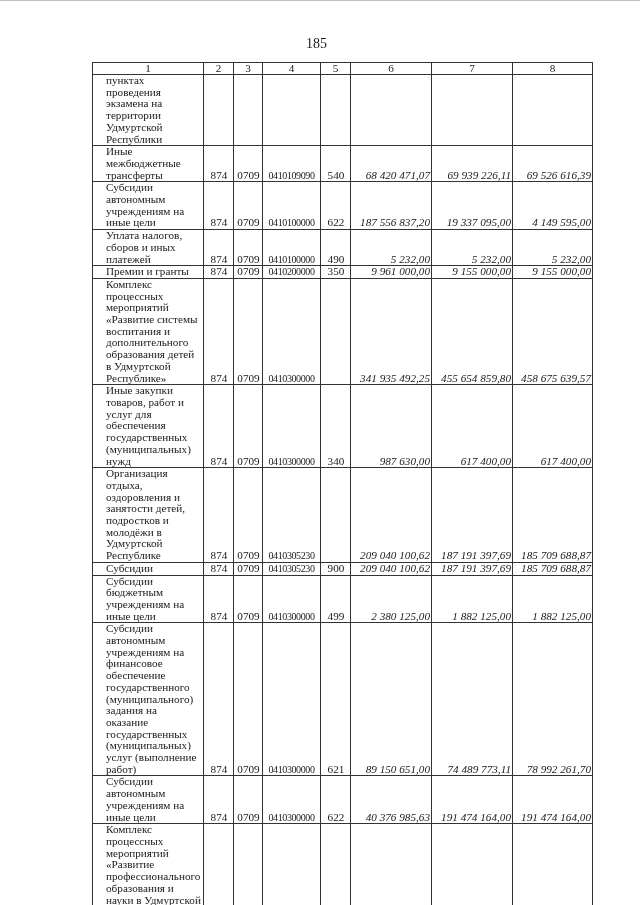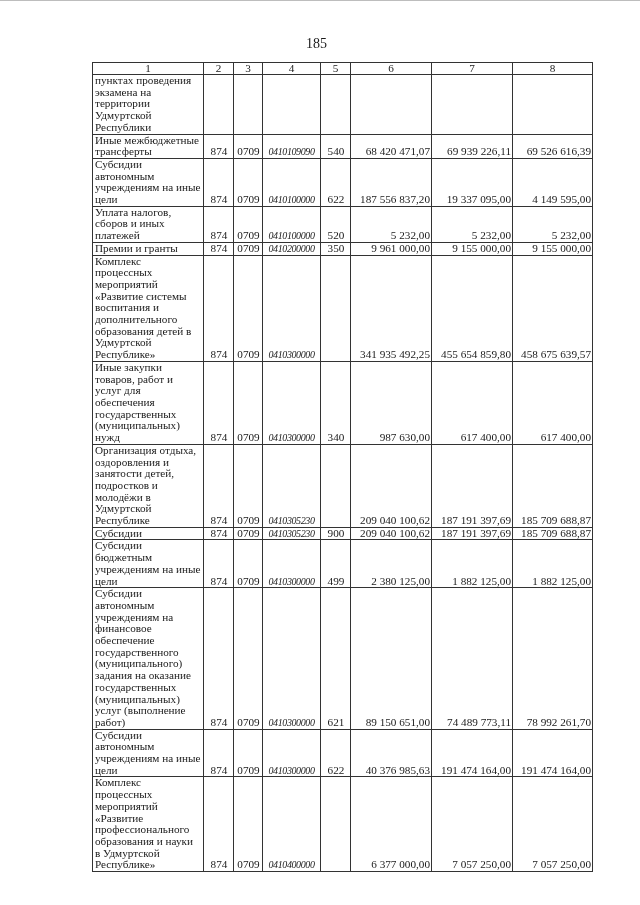--- a/index.html
+++ b/index.html
@@ -5,24 +5,24 @@
   html, body { margin: 0; padding: 0; background: #ffffff; }
   body { width: 640px; height: 905px; position: relative; overflow: hidden;
          font-family: "Liberation Serif", "DejaVu Serif", serif; color: #1a1a1a; }
   .topline { position: absolute; left: 0; top: 0; width: 640px; height: 1px; background: #bdbdbd; }
   .page-num { position: absolute; top: 36px; left: 0; width: 633px; text-align: center;
               font-size: 14px; }
   table { position: absolute; left: 92px; top: 62px; border-collapse: collapse;
           font-size: 11.2px; line-height: 11.7px; table-layout: fixed; }
   td, th { border: 1px solid #333; padding: 0 2px; vertical-align: bottom; }
   th { font-weight: normal; text-align: center; height: 11px; line-height: 11px; padding: 0; }
-  td.name { text-align: left; padding-left: 2px; }
+  td.name { text-align: left; padding-left: 13px; }
   td.c { text-align: center; padding-left: 3px; }
-  td.code { font-size: 10px; letter-spacing: -0.4px; padding-left: 2px; font-style: italic; }
-  td.num { text-align: right; padding-right: 1px; }
+  td.code { font-size: 10px; letter-spacing: -0.4px; padding-left: 2px; }
+  td.num { text-align: right; padding-right: 1px; font-style: italic; }
   col.c1 { width: 111px; } col.c2 { width: 30px; } col.c3 { width: 29px; }
   col.c4 { width: 58px; } col.c5 { width: 30px; } col.c6 { width: 81px; }
   col.c7 { width: 81px; } col.c8 { width: 80px; }
 </style>
 </head>
 <body>
 
 <div class="topline"></div>
 <div class="page-num">185</div>
 
@@ -78,21 +78,21 @@
         <td class="c">622</td>
         <td class="num">187 556 837,20</td>
         <td class="num">19 337 095,00</td>
         <td class="num">4 149 595,00</td>
       </tr>
       <tr>
         <td class="name">Уплата налогов, сборов и иных платежей</td>
         <td class="c">874</td>
         <td class="c">0709</td>
         <td class="c code">0410100000</td>
-        <td class="c">520</td>
+        <td class="c">490</td>
         <td class="num">5 232,00</td>
         <td class="num">5 232,00</td>
         <td class="num">5 232,00</td>
       </tr>
       <tr>
         <td class="name">Премии и гранты</td>
         <td class="c">874</td>
         <td class="c">0709</td>
         <td class="c code">0410200000</td>
         <td class="c">350</td>

